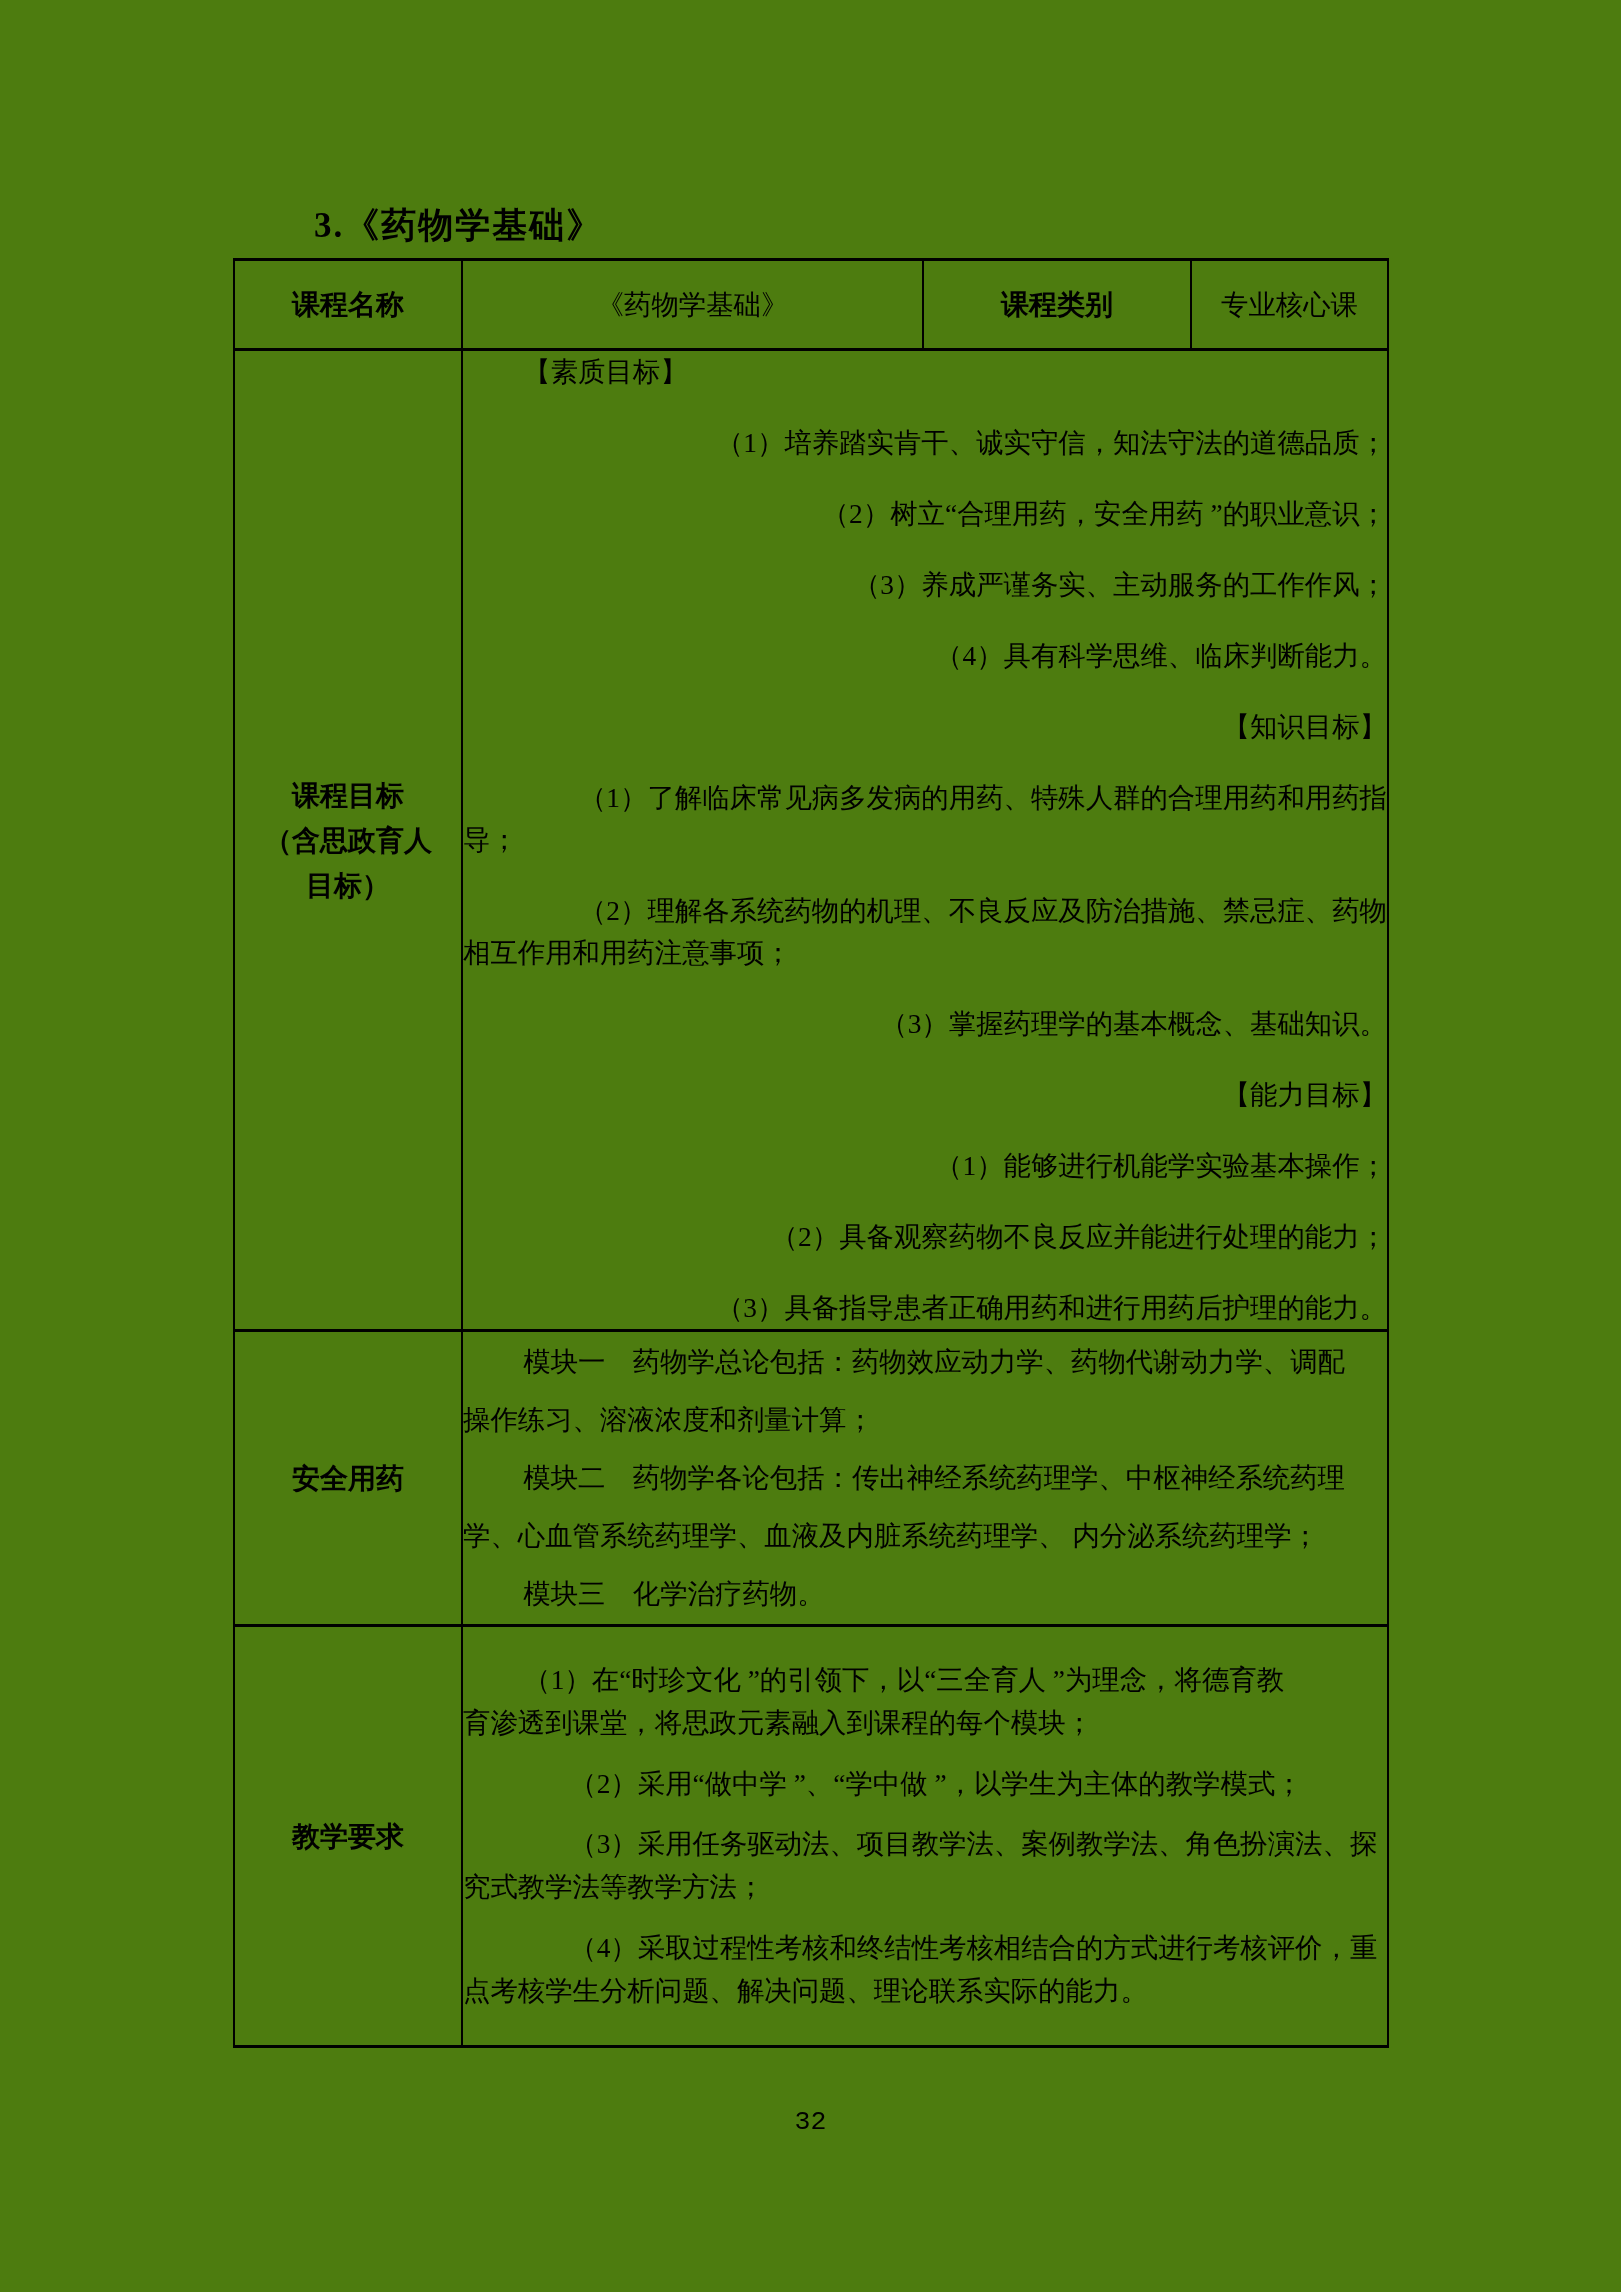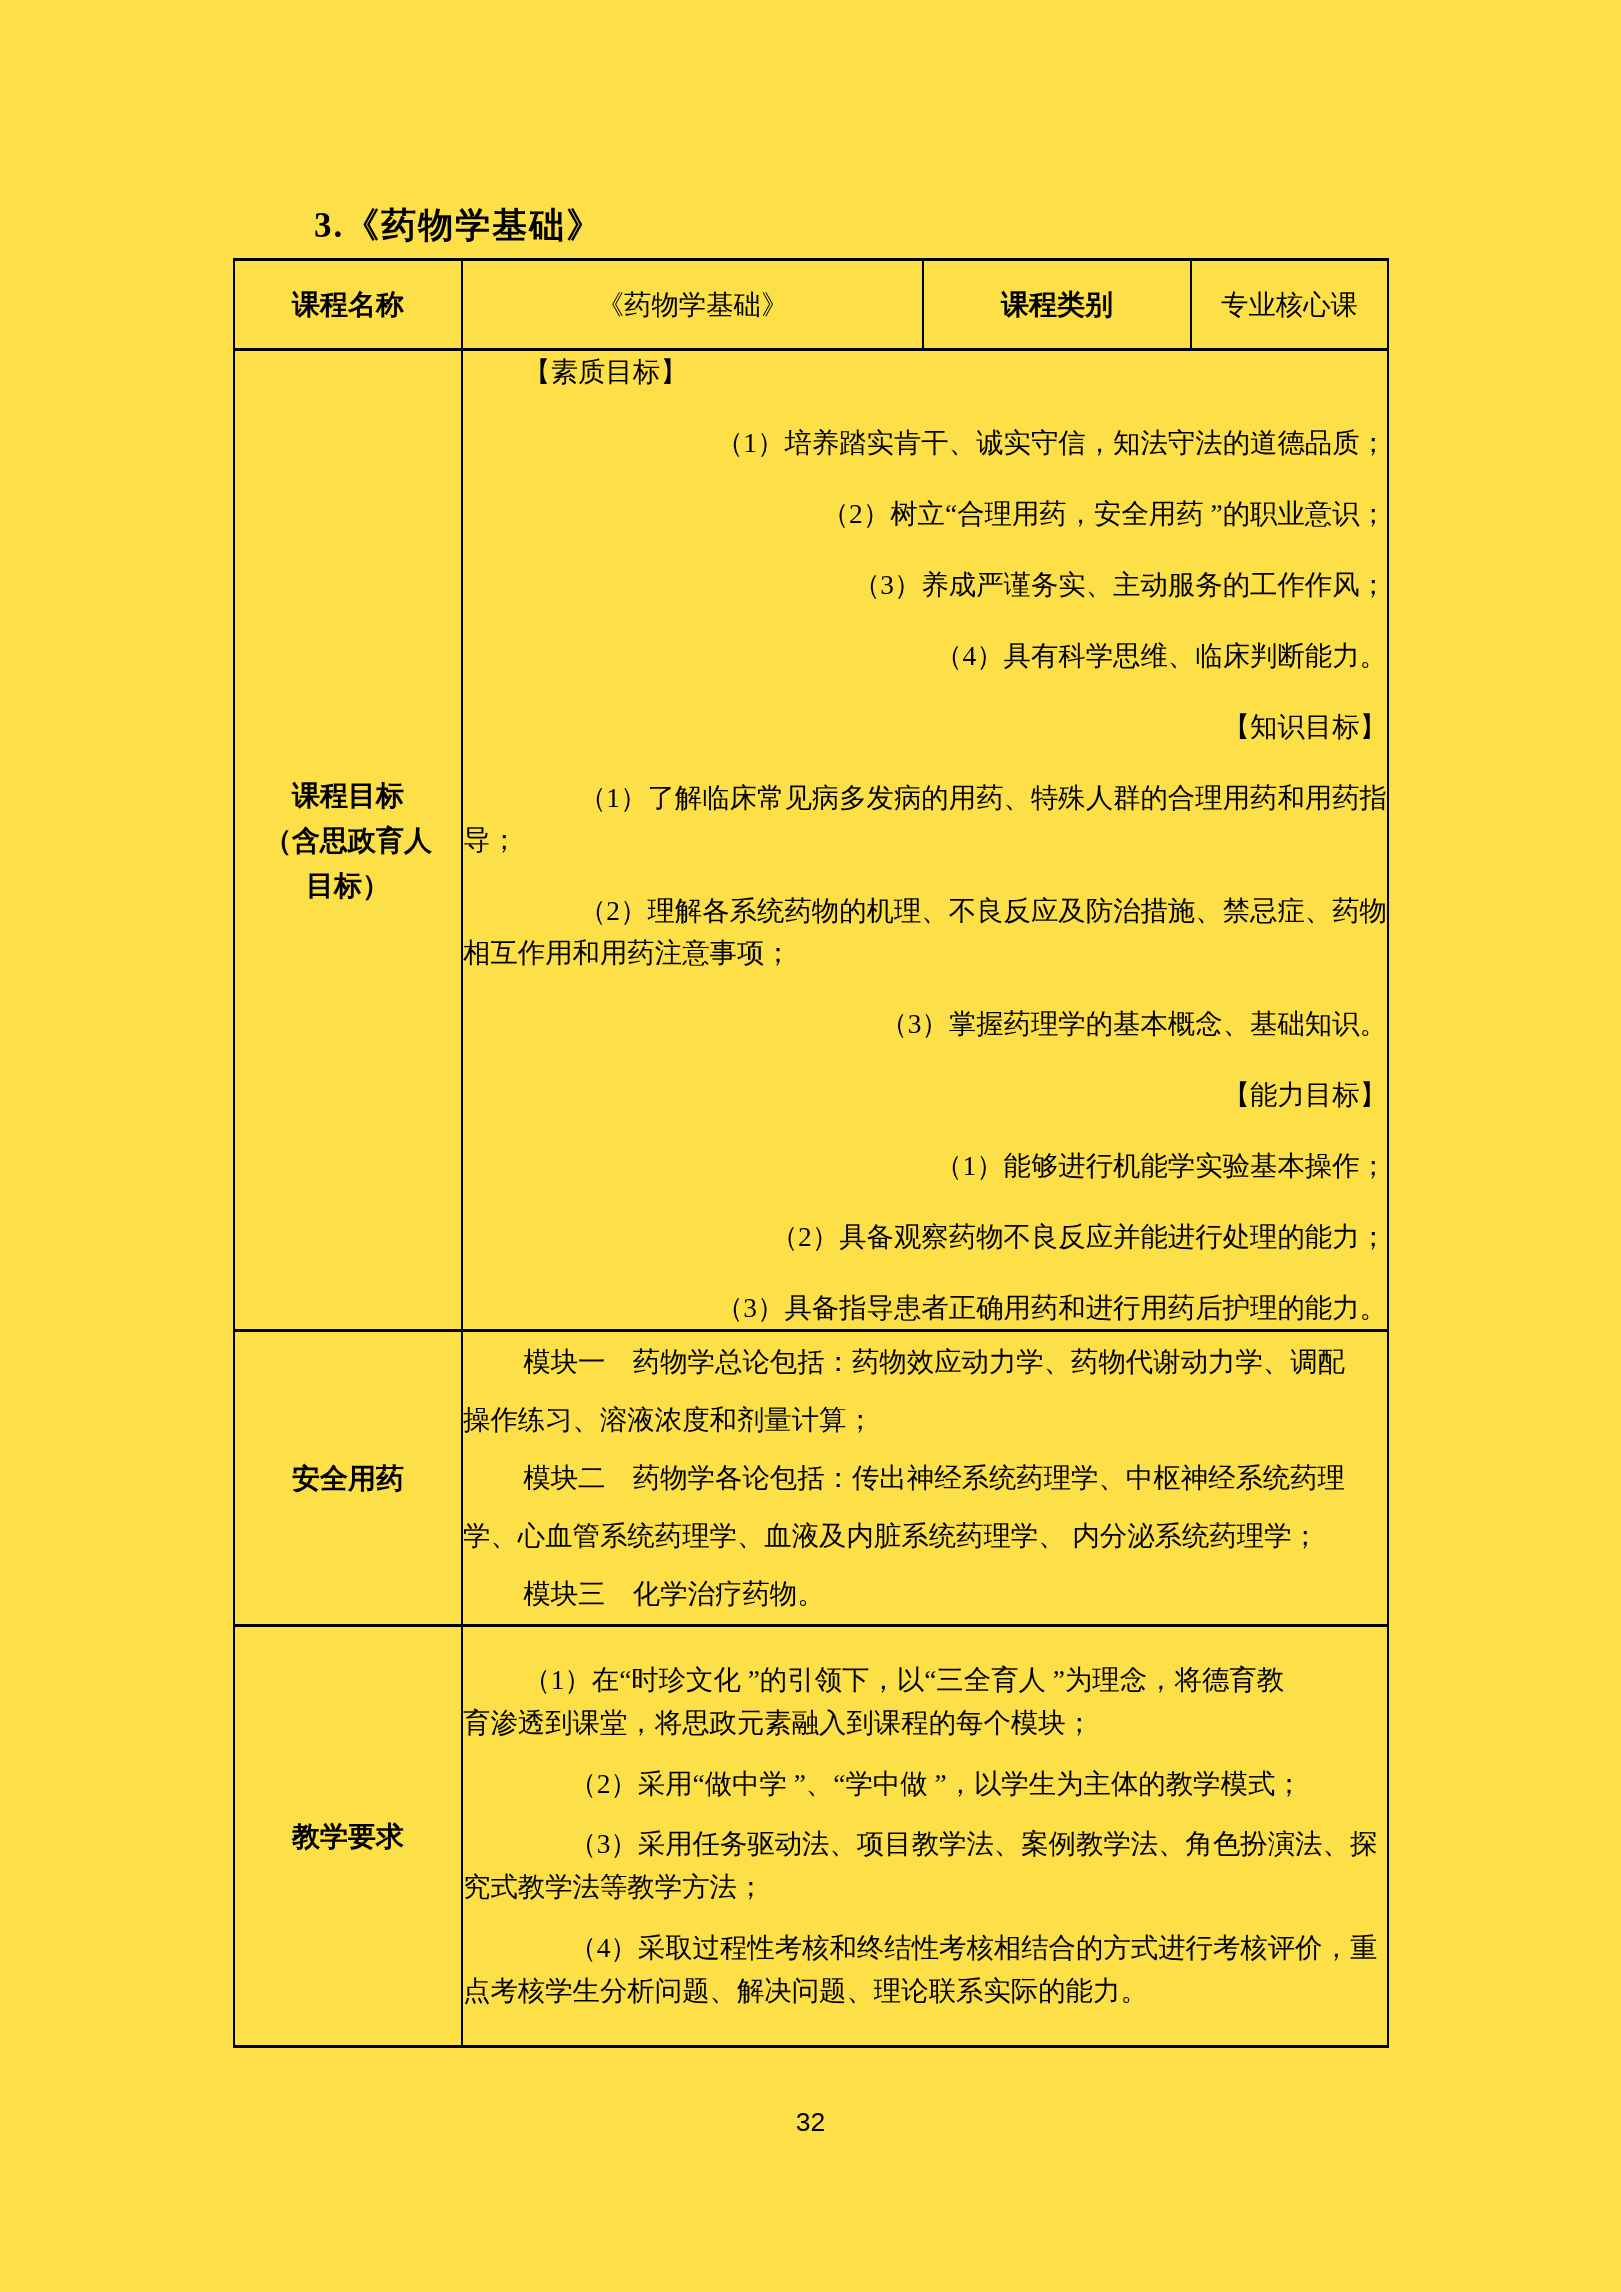--- a/index.html
+++ b/index.html
@@ -1,21 +1,21 @@
 <!DOCTYPE html>
 <html><head>
 <meta charset="utf-8">
 <style>
   * { box-sizing: border-box; }
   html, body { margin: 0; padding: 0; background: #ffffff; }
   .page {
     position: relative;
     width: 1621px;
     height: 2293px;
-    background: #fde047;
+    background: #4d7c0f;
     color: #000000;
     font-family: "Liberation Serif", "DejaVu Serif", serif;
     overflow: hidden;
   }
   .doc-title {
     position: absolute;
     left: 314px;
     top: 202px;
     font-size: 35px;
     font-weight: bold;
@@ -77,21 +77,21 @@
   .row-teaching p { line-height: 43px; }
   .row-teaching p.start:not(:first-child) { margin-top: 17.6px; margin-left: 46px; }
 
   .page-number {
     position: absolute;
     top: 2107px;
     left: 0;
     width: 100%;
     text-align: center;
     font-size: 26.5px;
-    font-family: Liberation Sans, sans-serif;
+    font-family: Liberation Mono, monospace;
   }
 </style>
 </head>
 <body>
 
 <div class="page">
 
   <div class="doc-title">3.《药物学基础》</div>
 
   <table class="course-table">

